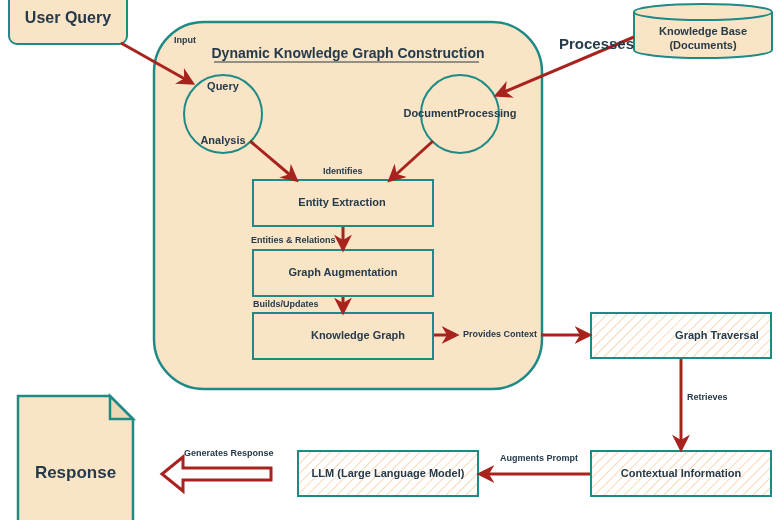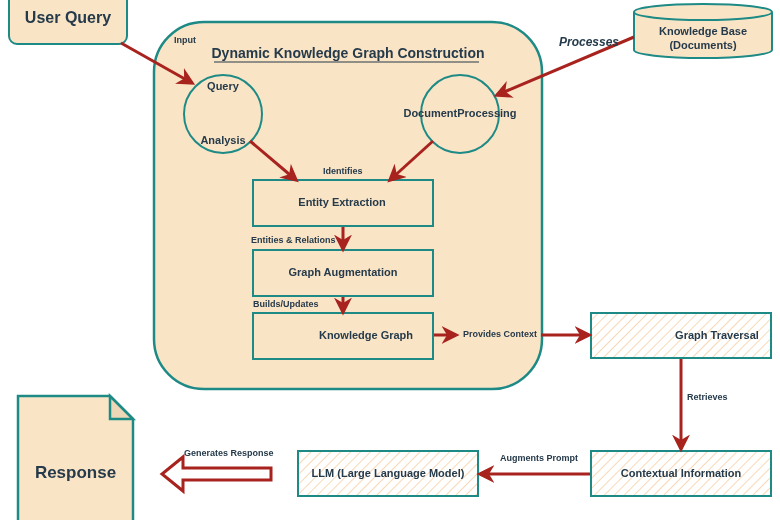--- a/index.html
+++ b/index.html
@@ -71,27 +71,27 @@
 <div class="node-text" style="left:184px;top:96px;width:78px;height:36px;font-size:11px;flex-direction:column;gap:40px;">
   <span>Query</span>
   <span>Analysis</span>
 </div>
 <div class="node-text" style="left:421px;top:96px;width:78px;height:36px;font-size:11px;flex-direction:row;">
   <span>Document</span>
   <span>Processing</span>
 </div>
 <div class="node-text" style="left:252px;top:180px;width:180px;height:46px;font-size:11px;">Entity Extraction</div>
 <div class="node-text" style="left:253px;top:250px;width:180px;height:46px;font-size:11px;">Graph Augmentation</div>
-<div class="node-text" style="left:253px;top:313px;width:210px;height:46px;font-size:11px;padding-left:8px;">Knowledge Graph</div>
+<div class="node-text" style="left:253px;top:313px;width:210px;height:46px;font-size:11px;">Knowledge Graph</div>
 <div class="node-text" style="left:591px;top:313px;width:180px;height:45px;font-size:11px;padding-left:36px;">Graph Traversal</div>
 <div class="node-text" style="left:591px;top:451px;width:180px;height:45px;font-size:11px;">Contextual Information</div>
 <div class="node-text" style="left:298px;top:451px;width:180px;height:45px;font-size:11px;">LLM (Large Language Model)</div>
 <div class="node-text" style="left:18px;top:458px;width:115px;height:30px;font-size:17px;">Response</div>
 
 <div class="lbl" style="left:134px;top:35px;font-size:9px;margin-left:40px;">Input</div>
-<div class="lbl" style="left:559px;top:35px;font-size:12px;font-style:italic;">Processes</div>
+<div class="lbl" style="left:559px;top:35px;font-size:15px;">Processes</div>
 <div class="lbl" style="left:323px;top:166px;font-size:9px;">Identifies</div>
 <div class="lbl" style="left:251px;top:235px;font-size:9px;">Entities &amp; Relations</div>
 <div class="lbl" style="left:253px;top:299px;font-size:9px;">Builds/Updates</div>
 <div class="lbl" style="left:463px;top:329px;font-size:9px;">Provides Context</div>
 <div class="lbl" style="left:687px;top:392px;font-size:9px;">Retrieves</div>
 <div class="lbl" style="left:500px;top:453px;font-size:9px;">Augments Prompt</div>
 <div class="lbl" style="left:184px;top:448px;font-size:9px;text-align:center;">Generates Response</div>
 
 </body></html>

